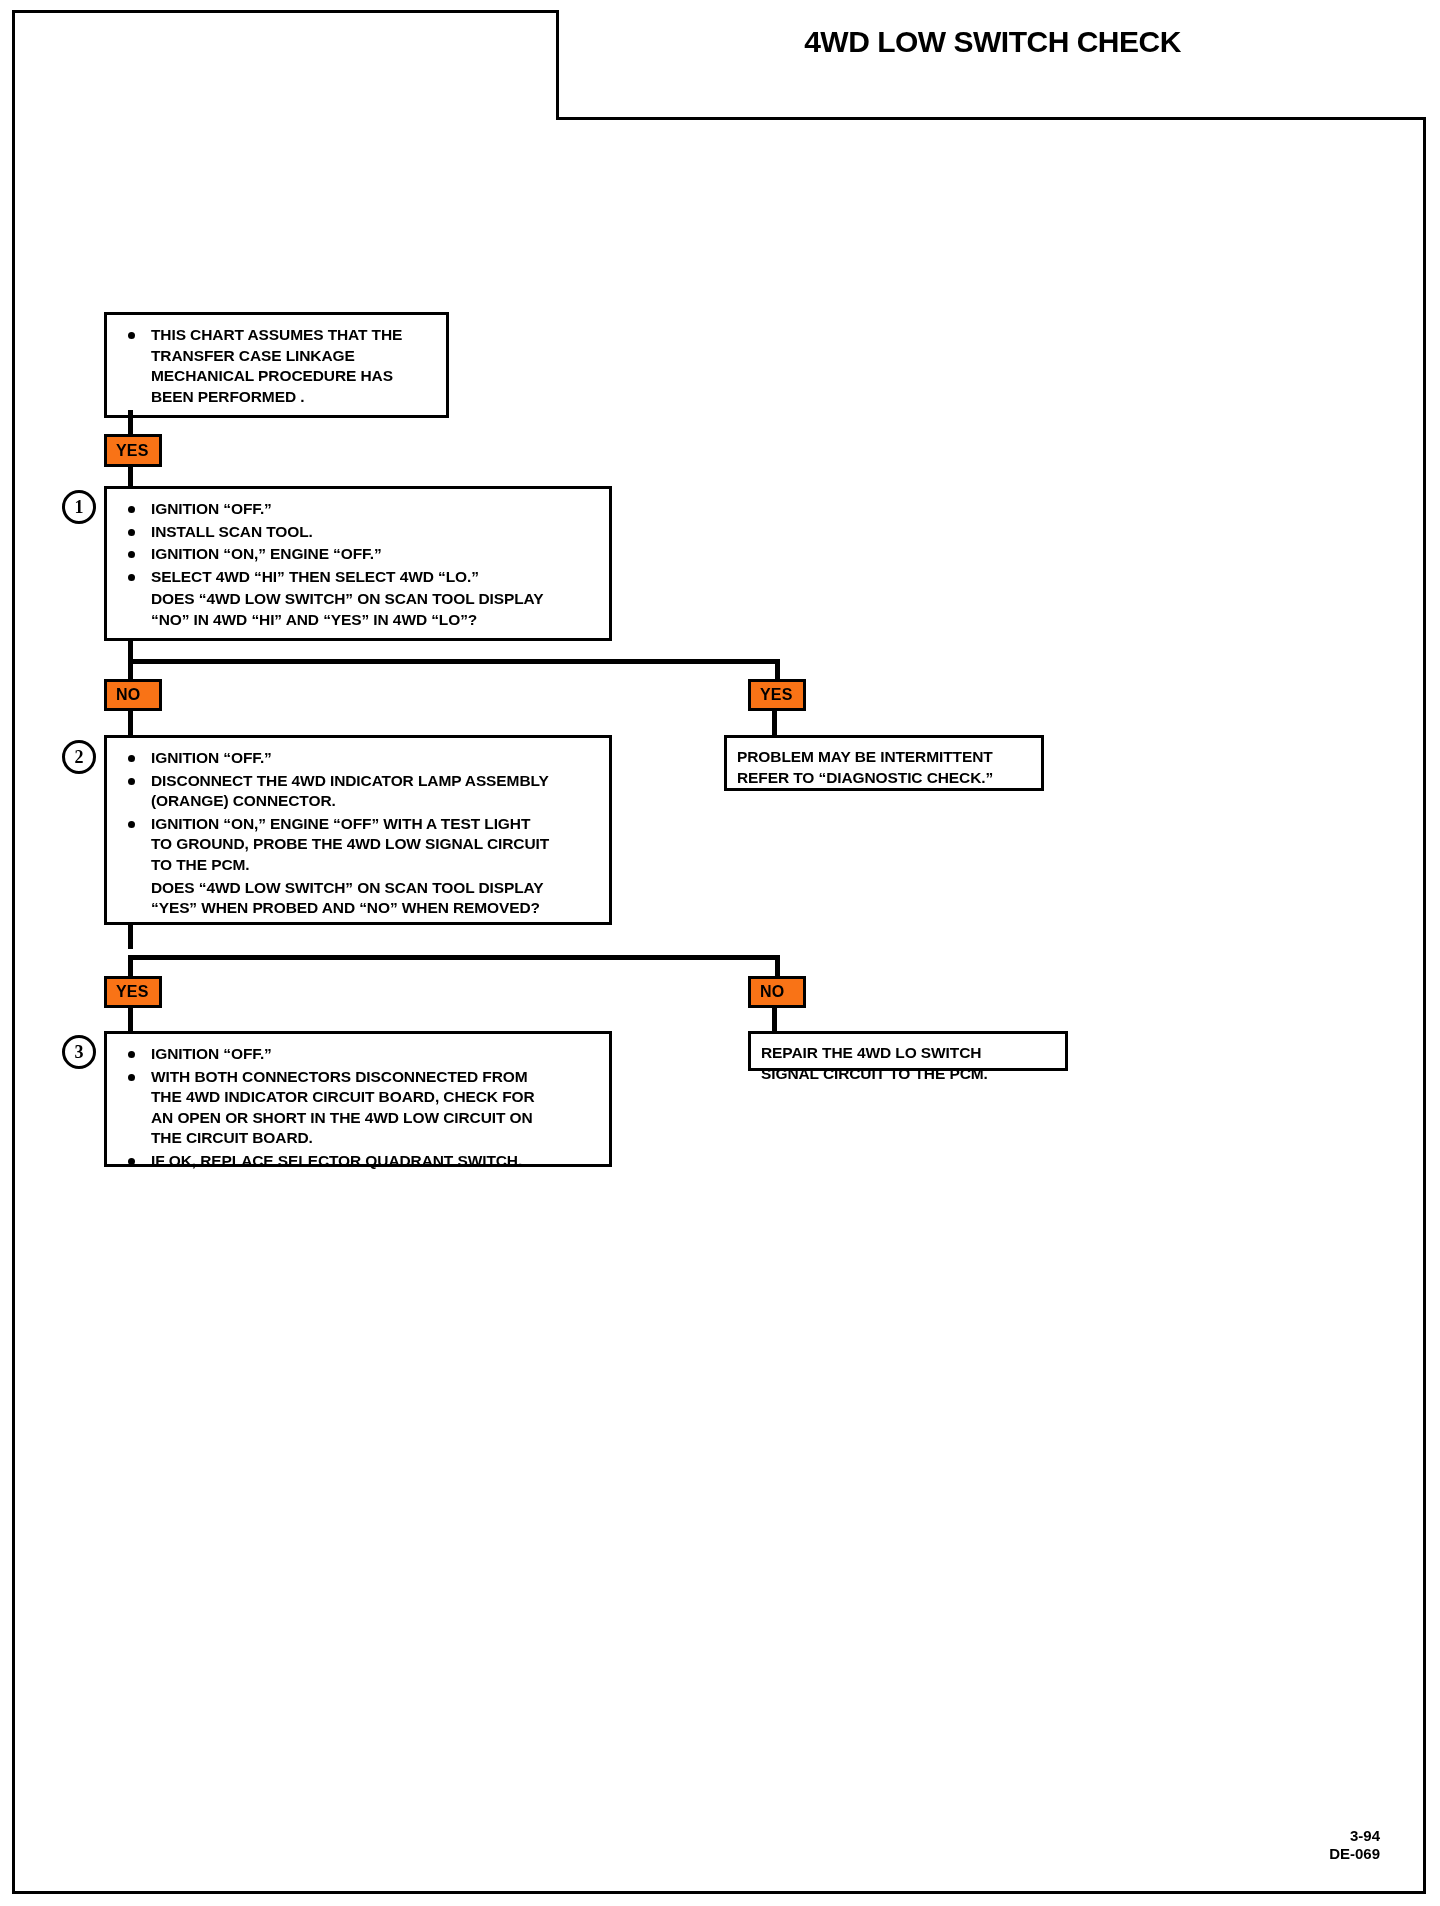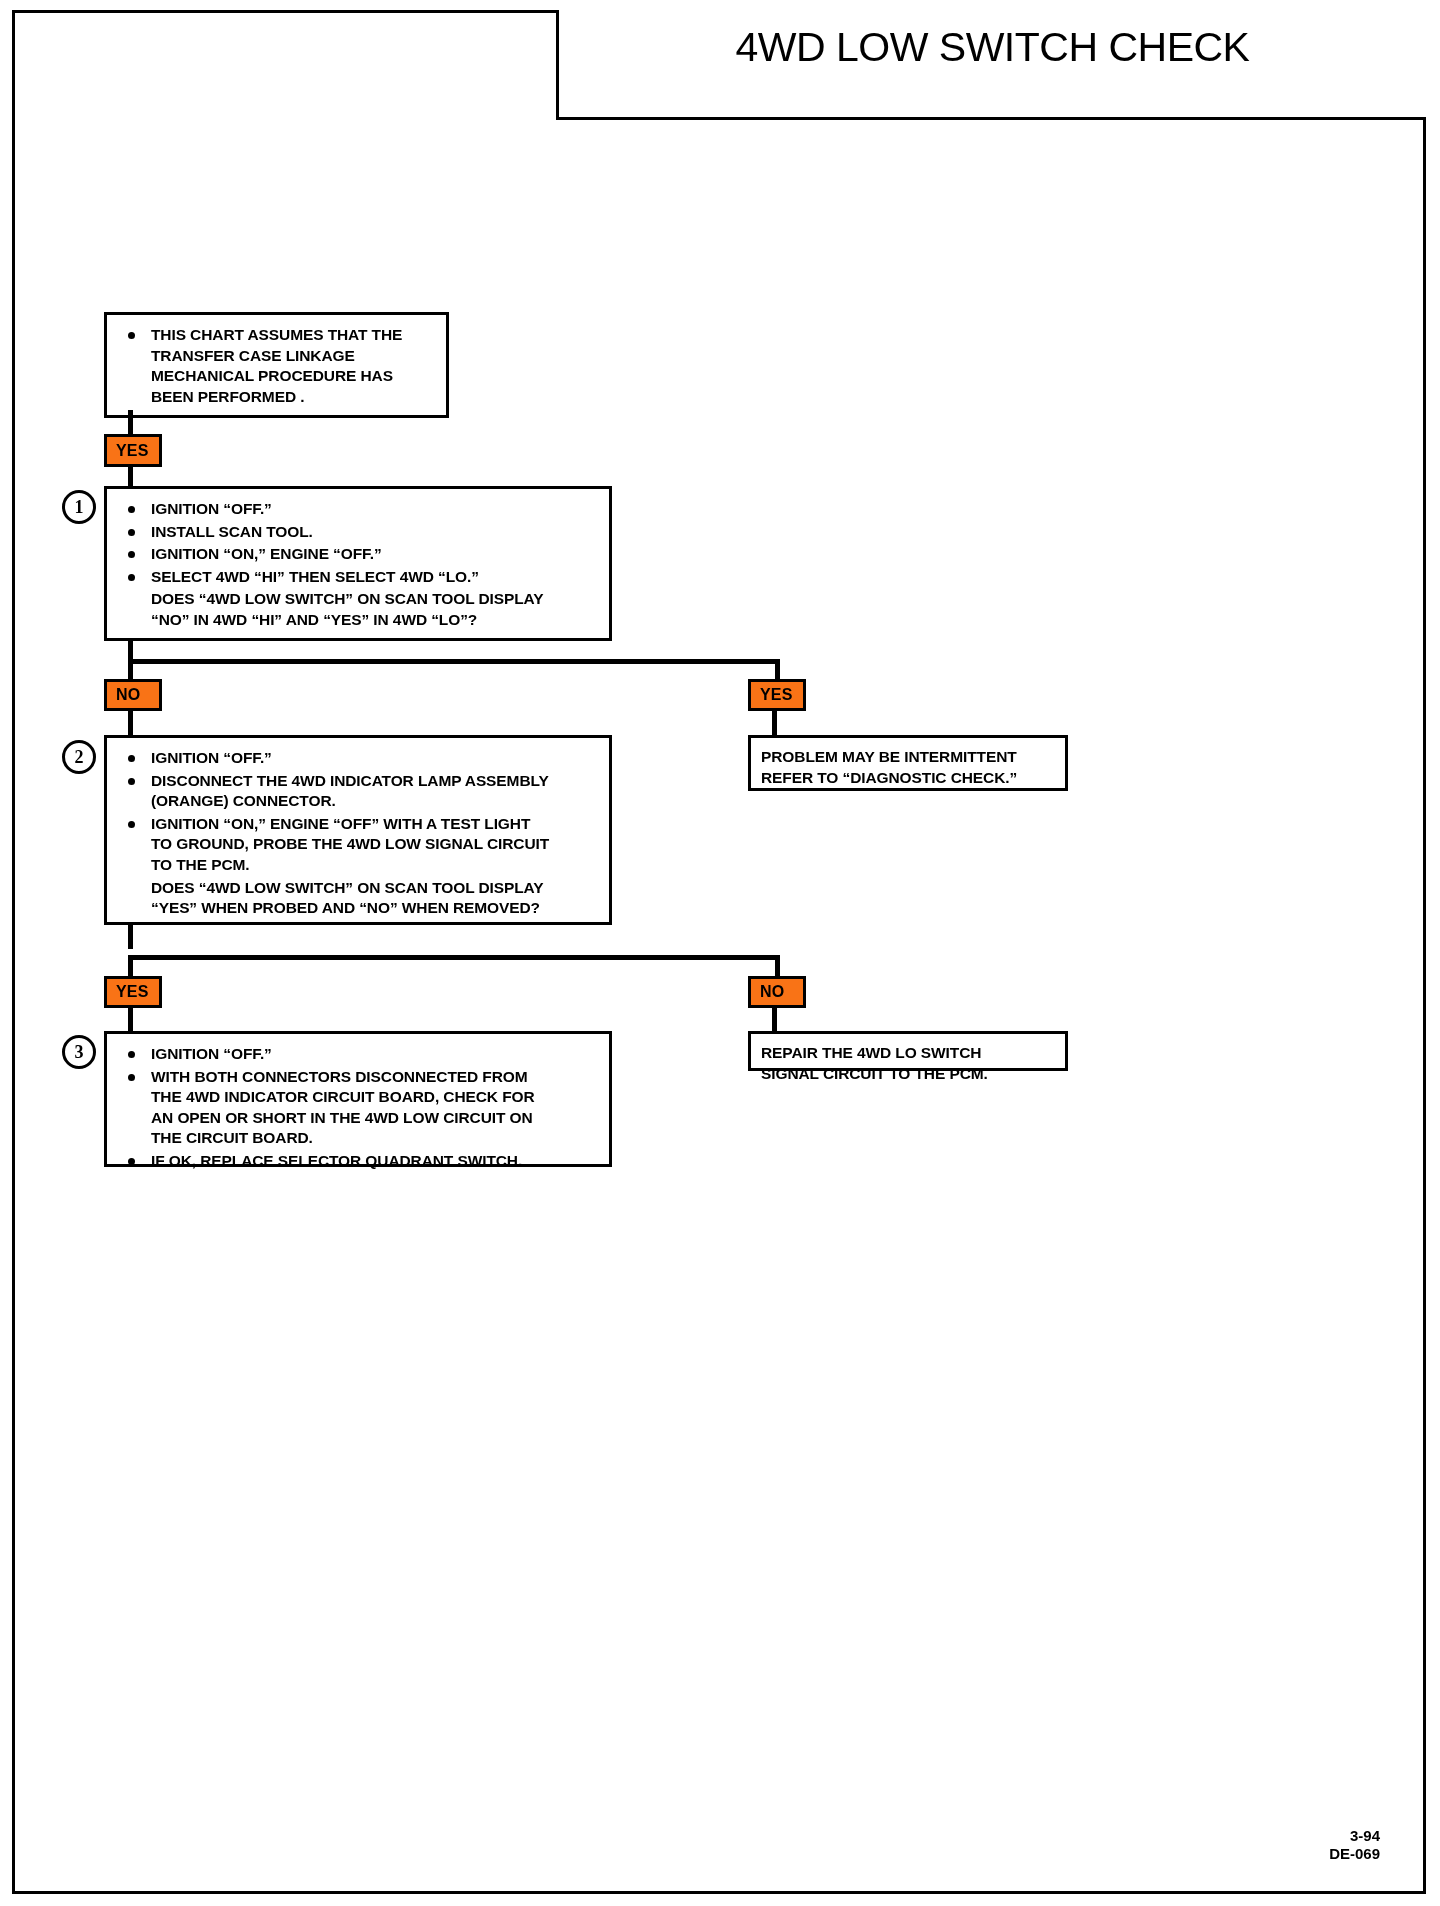--- a/index.html
+++ b/index.html
@@ -36,22 +36,22 @@
     height: 110px;
     border: 3px solid #000;
     border-top: none;
     border-right: none;
     box-sizing: border-box;
     background: #fff;
     text-align: center;
     padding-top: 16px;
   }
   #title-main {
-    font-size: 41px;
-    font-weight: normal;
+    font-size: 30px;
+    font-weight: bold;
     letter-spacing: -0.5px;
     line-height: 1.05;
   }
   #title-sub {
     font-size: 23px;
     font-weight: bold;
     letter-spacing: -0.2px;
     margin-top: 6px;
   }
 
@@ -199,21 +199,21 @@
 <div class="tag-box" style="left:104px; top:679px; width:58px; height:32px;">
   <span>NO</span>
 </div>
 <div class="conn" style="left:128px; top:711px; width:5px; height:24px;"></div>
 
 <div class="tag-box" style="left:748px; top:679px; width:58px; height:32px;">
   <span>YES</span>
 </div>
 <div class="conn" style="left:772px; top:711px; width:5px; height:24px;"></div>
 
-<div class="fc-box" id="intermittent-box" style="left:748px; top:735px; width:320px; height:56px;">
+<div class="fc-box" id="intermittent-box" style="left:724px; top:735px; width:320px; height:56px;">
   <div class="box-inner" style="padding:9px 8px 8px 10px;">
     <div>PROBLEM MAY BE INTERMITTENT</div>
     <div>REFER TO “DIAGNOSTIC CHECK.”</div>
   </div>
 </div>
 
 <div class="step-circle" style="left:62px; top:740px;">
   <span>2</span>
 </div>
 

